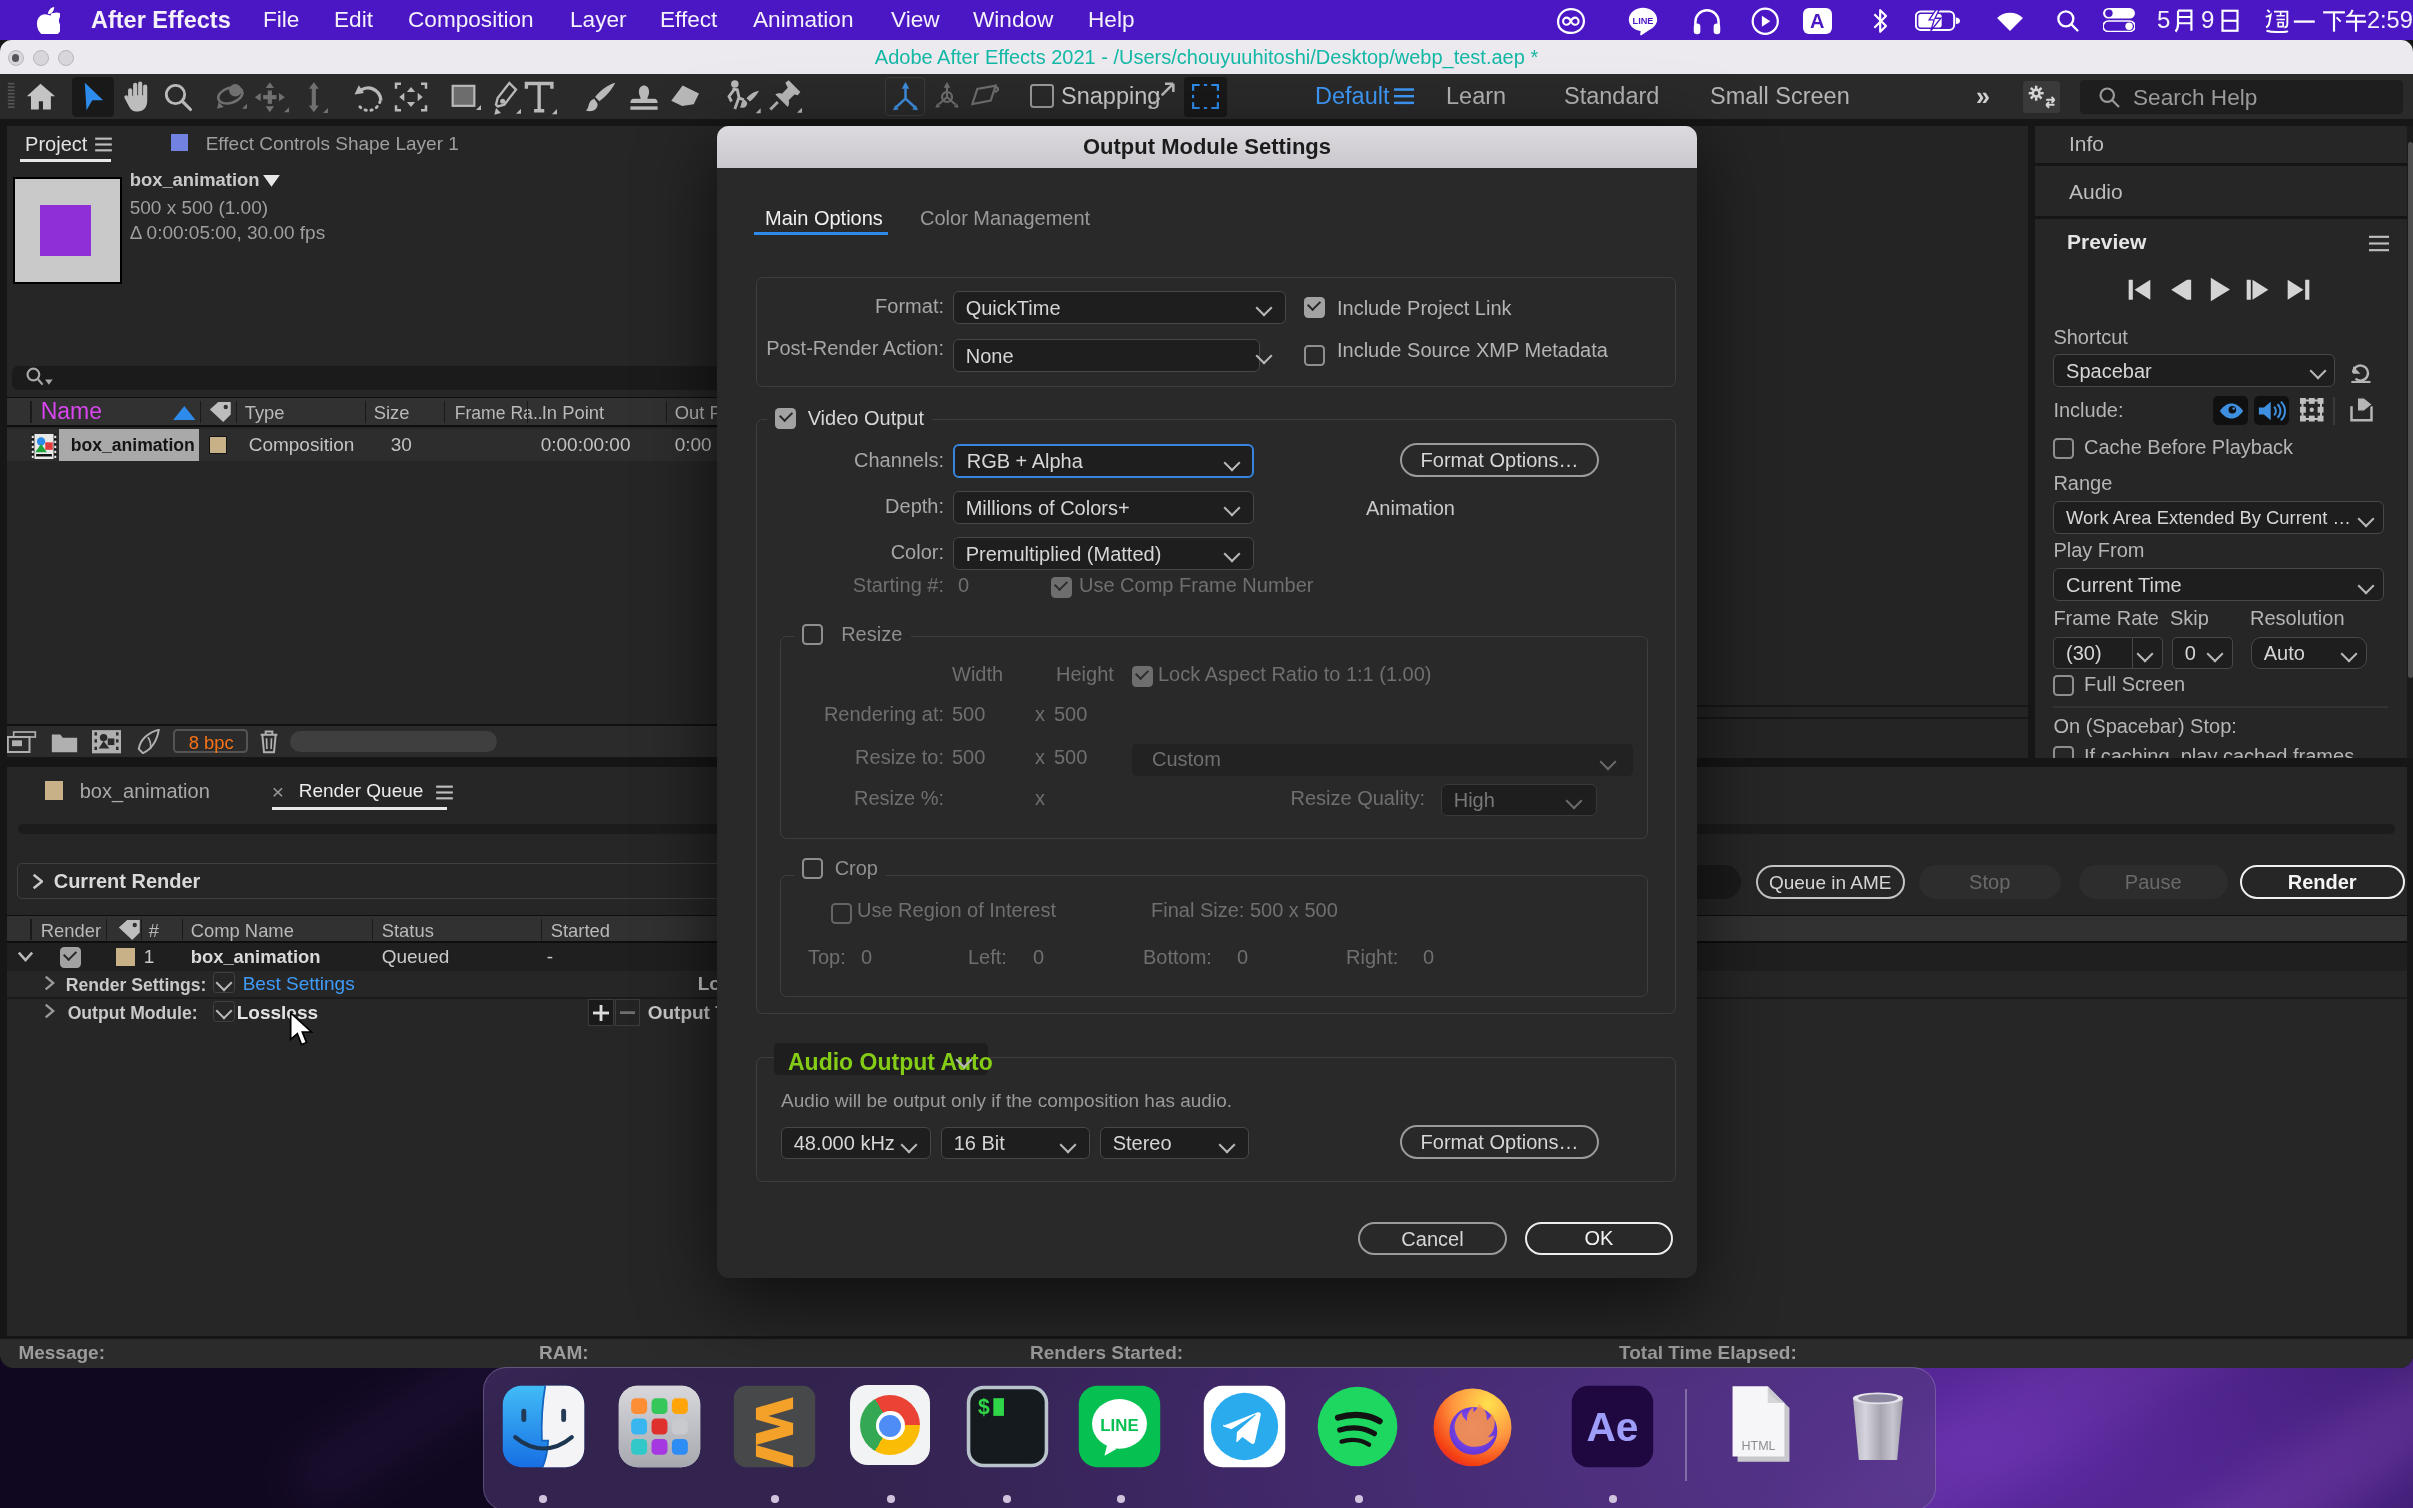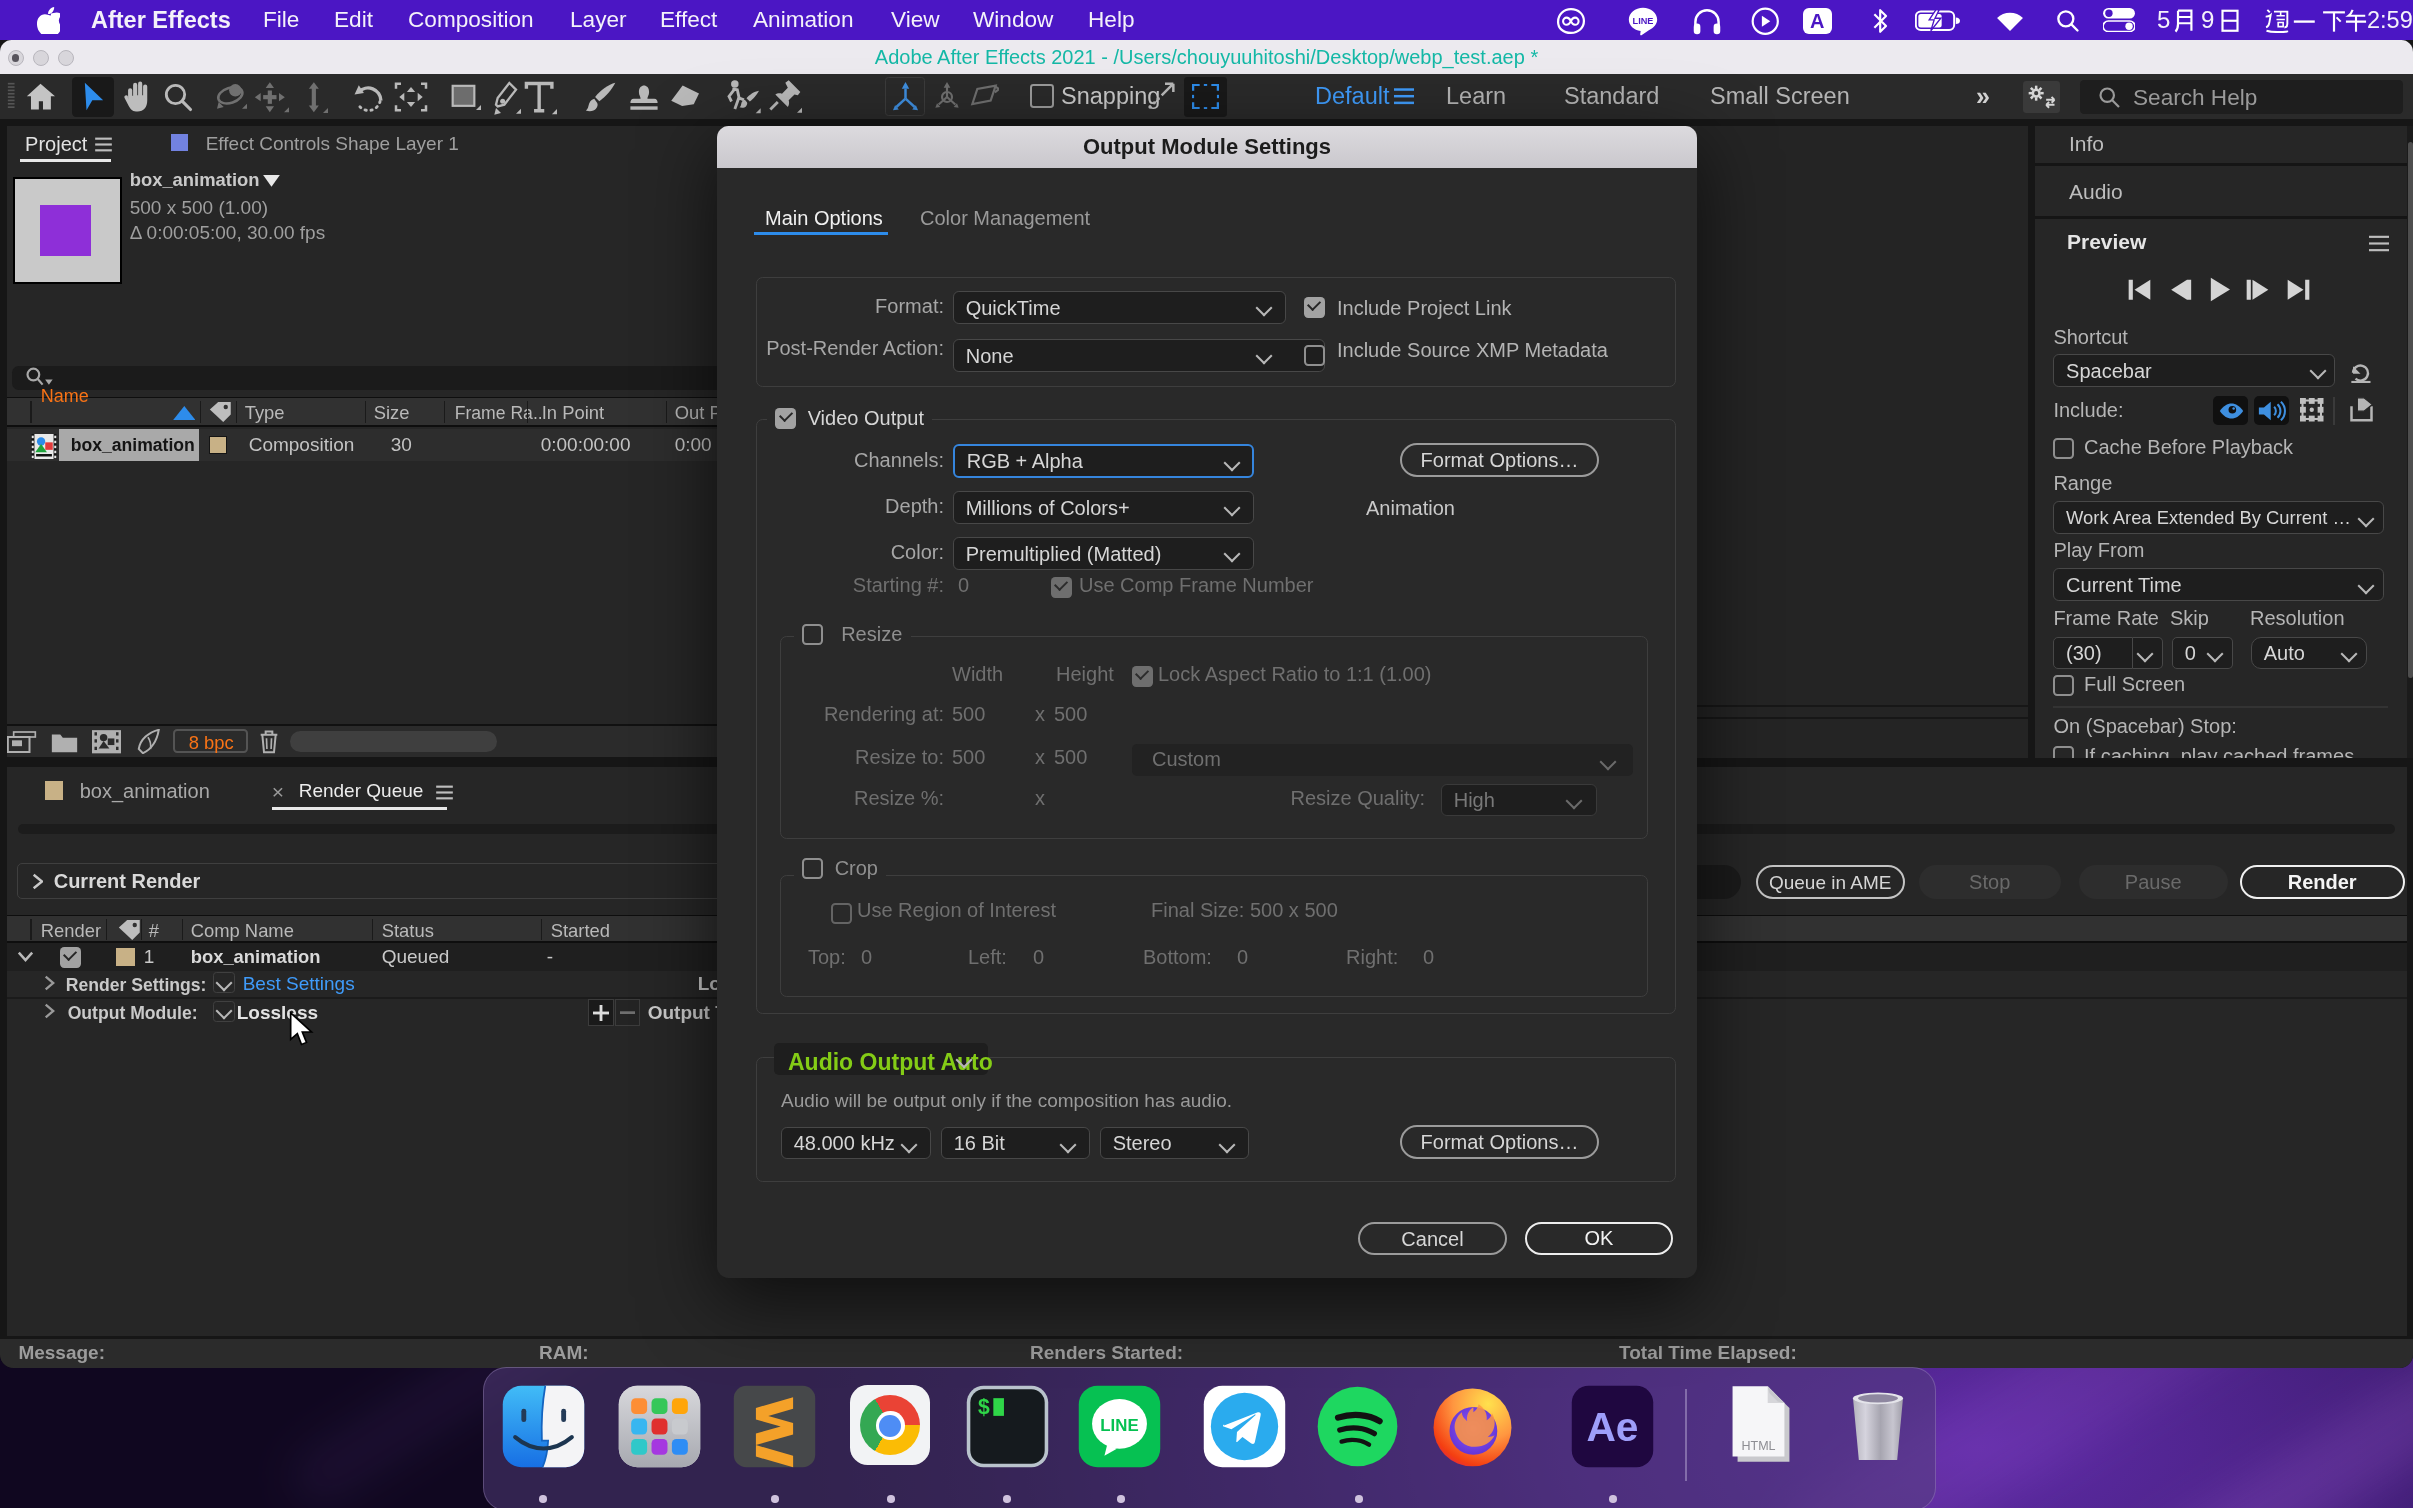--- a/index.html
+++ b/index.html
@@ -382,21 +382,21 @@
     <div class="t" style="left:123px; top:96px; font-size:19px; color:#9f9f9f;">Δ 0:00:05:00, 30.00 fps</div>
 
     <div class="abs" style="left:5px; top:240px; width:1679px; height:23.5px; background:#1b1b1b; border-radius:6.7px;"></div>
     <svg class="abs" style="left:18.4px; top:241px;" width="28.5" height="21" viewBox="0 0 34 25">
       <circle cx="10" cy="9" r="7" fill="none" stroke="#a8a8a8" stroke-width="2.6"></circle>
       <line x1="15" y1="14" x2="21" y2="21" stroke="#a8a8a8" stroke-width="2.6"></line>
       <path d="M24 15h9l-4.5 6z" fill="#a8a8a8"></path>
     </svg>
 
     <div class="abs" style="left:0px; top:271px; width:1690px; height:30px; background:#313131; border-bottom:2.5px solid #0e0e0e; border-top:1.7px solid #0e0e0e;"></div>
-    <div class="t" style="left:34px; top:260px; font-size:18px; color:#f97316;">Name</div>
+    <div class="t" style="left:34px; top:272px; font-size:23px; color:#d946ef;">Name</div>
     <svg class="abs" style="left:166px; top:280px;" width="22.6" height="14.2" viewBox="0 0 27 17">
         <path d="M13.5 0L27 17H0z" fill="#2d8ceb"></path>
       </svg>
     <svg class="abs" style="left:202px; top:275px;" width="22.6" height="22" viewBox="0 0 27 26">
       <path d="M1 10L11 1h15v15l-9 9z" fill="#bdbdbd"></path>
         <circle cx="20" cy="7" r="2.6" fill="#313131"></circle>
     </svg>
     <div class="t" style="left:238px; top:276px; font-size:18.4px; color:#b9b9b9;">Type</div>
     <div class="t" style="left:367px; top:276px; font-size:18.4px; color:#b9b9b9;">Size</div>
     <div class="t" style="left:448px; top:277px; font-size:17.6px; color:#b9b9b9;">Frame Ra..</div>
@@ -711,21 +711,21 @@
 
   <div class="gbox" style="left:39px; top:151px; width:920px; height:110px;"></div>
   <div class="lbl" style="left:0px; top:169px; width:227px;">Format:</div>
   <div class="dd" style="left:236px; top:165px; width:333px; height:33px;">
       <span class="v">QuickTime</span>
     </div>
   <div class="chev" style="left:541px; top:174px;"></div>
   <div class="cb on" style="left:587px; top:171px;"></div>
   <div class="t" style="left:620px; top:171px; font-size:20px; color:#b4b4b4;">Include Project Link</div>
   <div class="lbl" style="left:0px; top:211px; width:227px;">Post-Render Action:</div>
-  <div class="dd" style="left:236px; top:213px; width:372px; height:33px;">
+  <div class="dd" style="left:236px; top:213px; width:307px; height:33px;">
       <span class="v">None</span>
     </div>
   <div class="chev" style="left:541px; top:222px;"></div>
   <div class="cb off" style="left:587px; top:219px;"></div>
   <div class="t" style="left:620px; top:213px; font-size:20px; color:#b4b4b4;">Include Source XMP Metadata</div>
 
   <div class="gbox" style="left:39px; top:293px; width:920px; height:595px;"></div>
   <div class="legend" style="left:50px; top:281px; height:25px;">
     <div class="cb on" style="position:relative; display:inline-block; vertical-align:middle; left:0; top:0;"></div>
     <span style="font-size:20px; color:#d6d6d6; vertical-align:middle; margin-left:7.5px;">Video Output</span>

